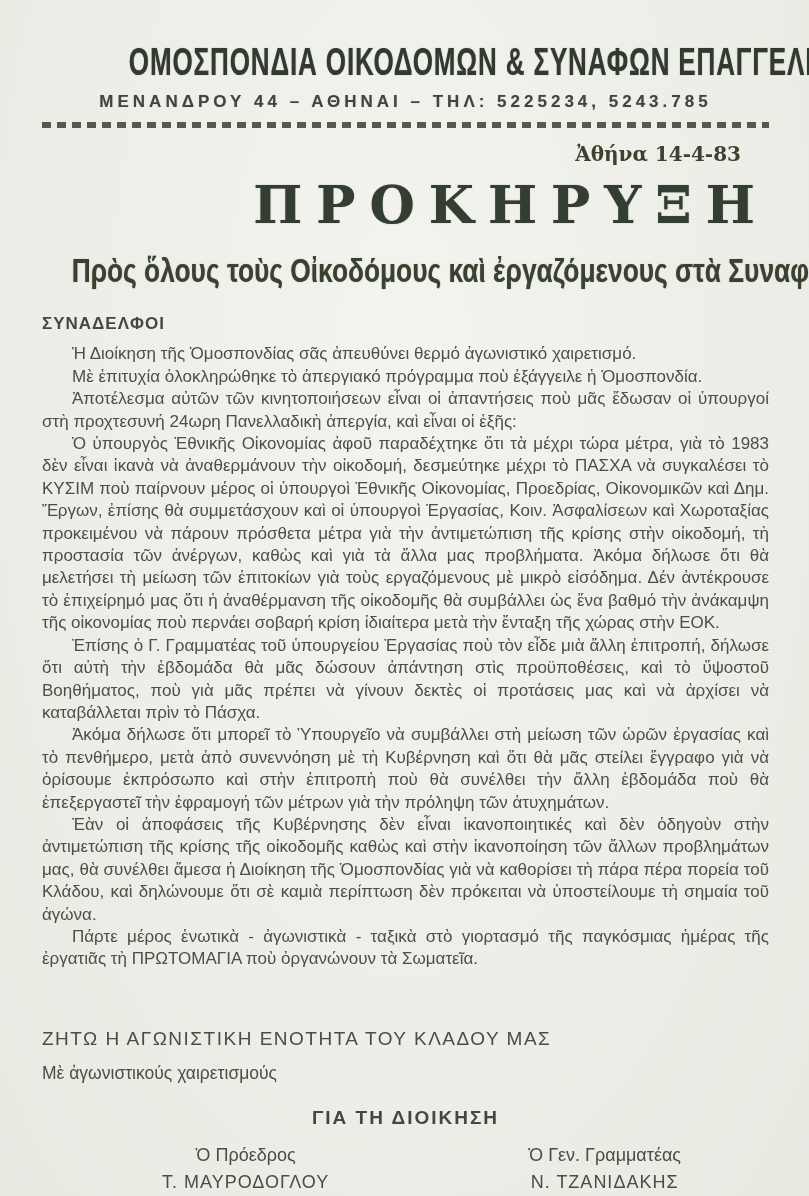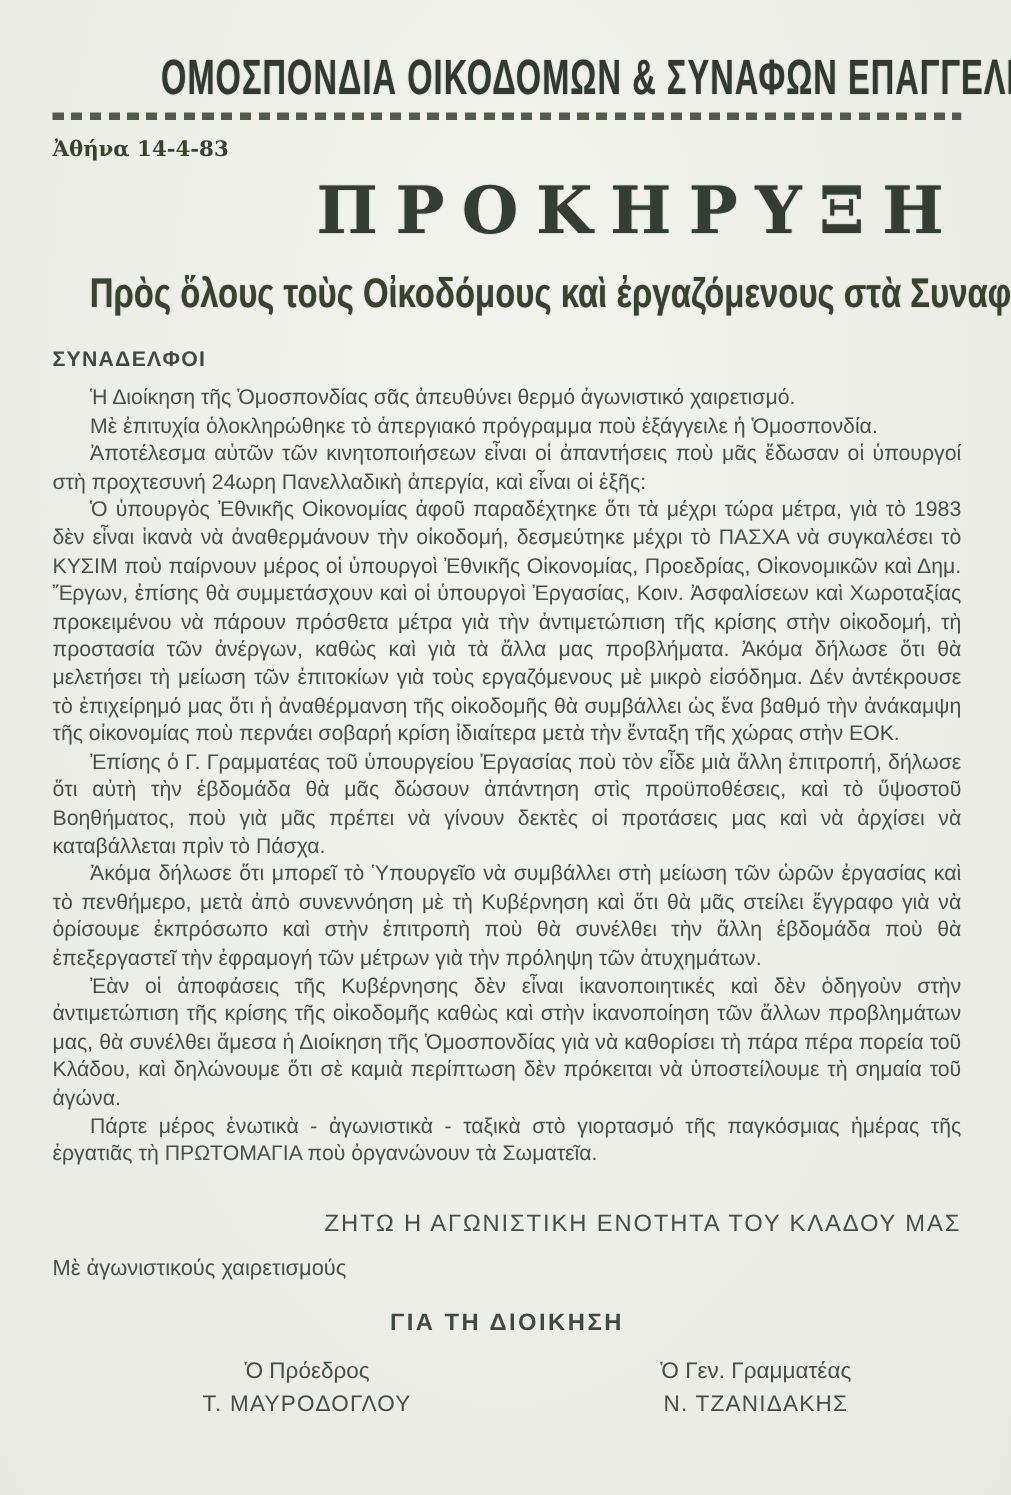--- a/index.html
+++ b/index.html
@@ -44,26 +44,26 @@
     font-weight:bold;
     text-shadow:0 0 1px rgba(40,50,40,.3);
   }
   .rule-dashed{
     margin-top:10px;
     height:6px;
     background:repeating-linear-gradient(90deg,#39412f 0 9px,transparent 9px 15px);
     opacity:.85;
   }
   .date-line{
-    text-align:left;
+    text-align:right;
     padding-right:28px;
     margin-top:14px;
     font-family:"DejaVu Serif","Liberation Serif",serif;
     font-weight:bold;
-    font-size:17px;
+    font-size:20px;
     color:#3b432f;
   }
 
   
   .doc-title{
     text-align:right;
     margin-top:8px;
     font-family:"DejaVu Serif","Liberation Serif",serif;
     font-weight:bold;
     font-size:52px;
@@ -96,22 +96,22 @@
   }
   .sec-heading.second{margin-top:18px;}
   p.para{
     text-align:justify;
     text-indent:30px;
     color:var(--ink-body);
   }
 
   
   .slogan{
-    text-align:right;
-    margin-top:34px;
+    text-align:left;
+    margin-top:57px;
     font-size:19px;
     letter-spacing:1.5px;
     color:#474e44;
   }
   .greeting{
     margin-top:13px;
     font-size:17.5px;
     color:#4a5046;
   }
   .for-admin{
@@ -135,20 +135,21 @@
 </head>
 <body>
 
 <div class="page">
   <div class="inner">
 
     <div class="org-name">
       <span class="stretch">ΟΜΟΣΠΟΝΔΙΑ ΟΙΚΟΔΟΜΩΝ &amp; ΣΥΝΑΦΩΝ ΕΠΑΓΓΕΛΜΑΤΩΝ ΕΛΛΑΔΑΣ</span>
     </div>
 
+    <div class="address-line">ΜΕΝΑΝΔΡΟΥ 44  –  ΑΘΗΝΑΙ  –  ΤΗΛ: 5225234, 5243.785</div>
 
     <div class="rule-dashed"></div>
 
     <div class="date-line">Ἀθήνα 14-4-83</div>
 
     <div class="doc-title">ΠΡΟΚΗΡΥΞΗ</div>
 
     <div class="doc-subtitle">
       <span class="stretch">Πρὸς ὅλους τοὺς Οἰκοδόμους καὶ ἐργαζόμενους στὰ Συναφῆ Ἐπαγγέλματα</span>
     </div>

